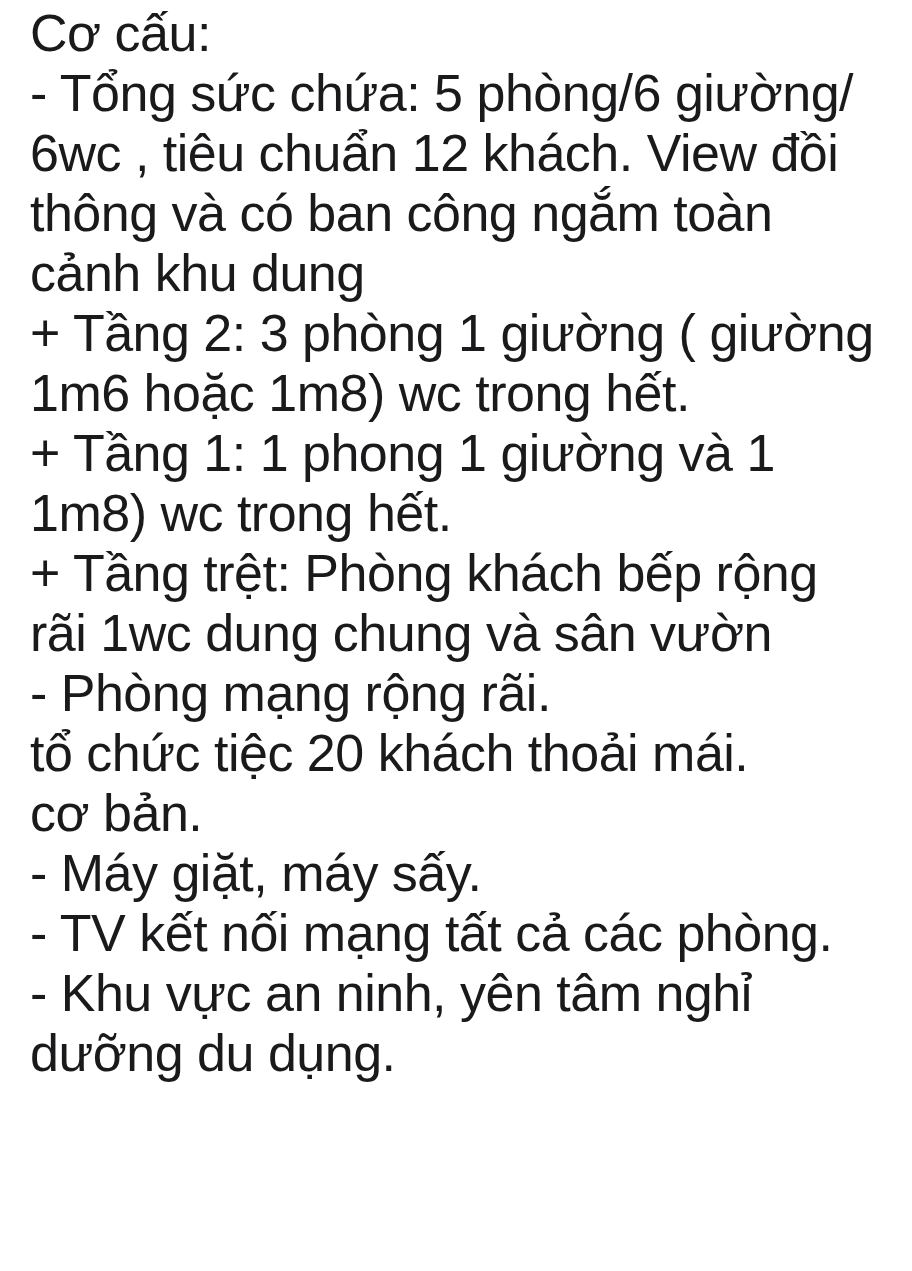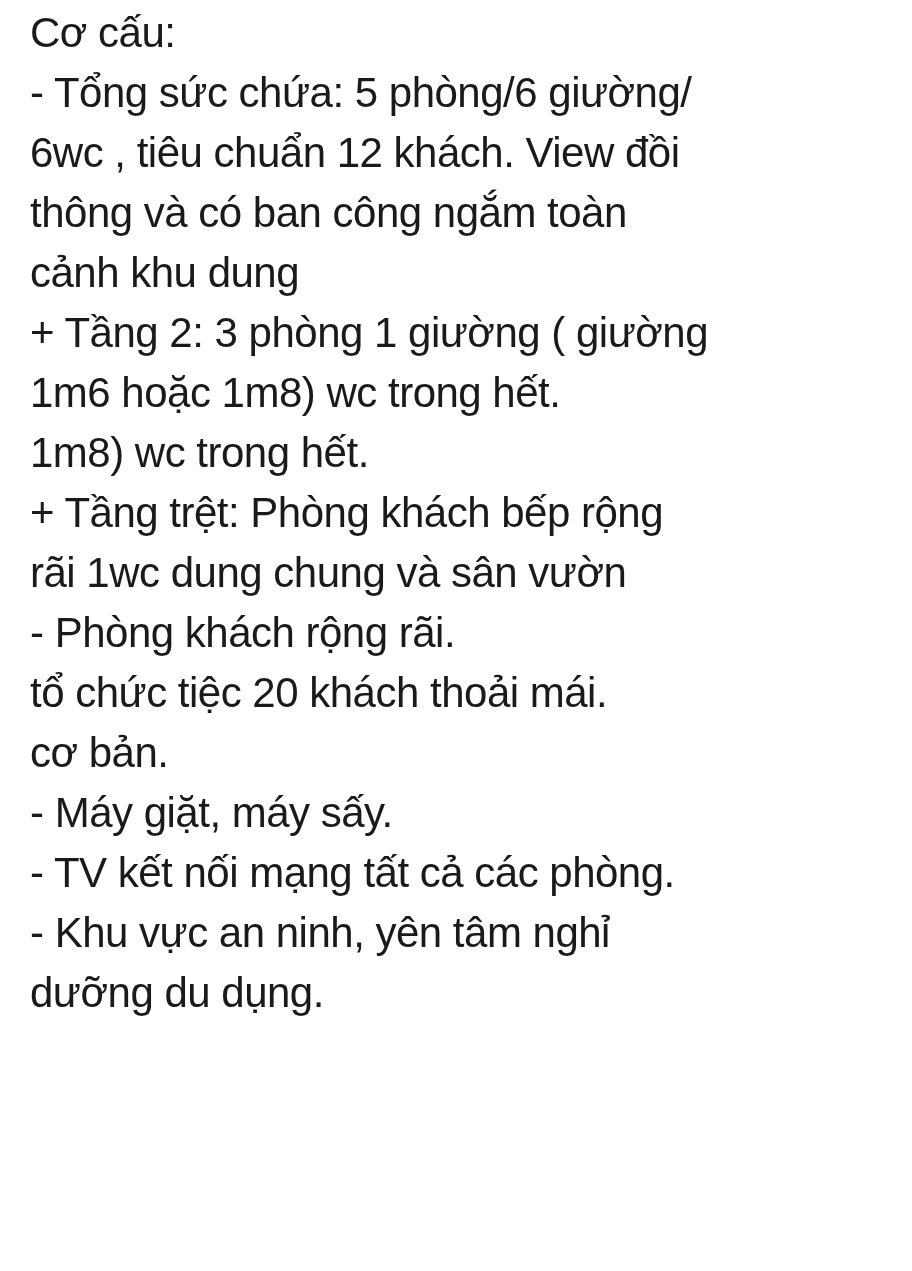--- a/index.html
+++ b/index.html
@@ -12,21 +12,21 @@
     overflow: hidden;
     background: #ffffff;
   }
   .doc {
     box-sizing: border-box;
     width: 912px;
     height: 1271px;
     padding: 3px 6px 0 30px;
     background: #ffffff;
     font-family: "Liberation Sans", sans-serif;
-    font-size: 42px;
+    font-size: 52px;
     font-weight: 400;
     line-height: 60px;
     color: #1a1a1c;
     letter-spacing: -0.5px;
   }
   .line {
     white-space: pre;
     height: 60px;
   }
 </style>
@@ -34,23 +34,24 @@
 <body>
 
 <div class="doc">
   <div class="line">Cơ cấu:</div>
   <div class="line">- Tổng sức chứa: 5 phòng/6 giường/</div>
   <div class="line">6wc , tiêu chuẩn 12 khách. View đồi</div>
   <div class="line">thông và có ban công ngắm toàn</div>
   <div class="line">cảnh khu dung</div>
   <div class="line">+ Tầng 2: 3 phòng 1 giường ( giường</div>
   <div class="line">1m6 hoặc 1m8) wc trong hết.</div>
+  <div class="line">+ Tầng 1: 1 phong 1 giường và 1</div>
   <div class="line">1m8) wc trong hết.</div>
   <div class="line">+ Tầng trệt: Phòng khách bếp rộng</div>
   <div class="line">rãi 1wc dung chung và sân vườn</div>
-  <div class="line">- Phòng khách rộng rãi.</div>
+  <div class="line">- Phòng mạng rộng rãi.</div>
   <div class="line">tổ chức tiệc 20 khách thoải mái.</div>
   <div class="line">cơ bản.</div>
   <div class="line">- Máy giặt, máy sấy.</div>
   <div class="line">- TV kết nối mạng tất cả các phòng.</div>
   <div class="line">- Khu vực an ninh, yên tâm nghỉ</div>
   <div class="line">dưỡng du dụng.</div>
 </div>
 
 </body></html>

